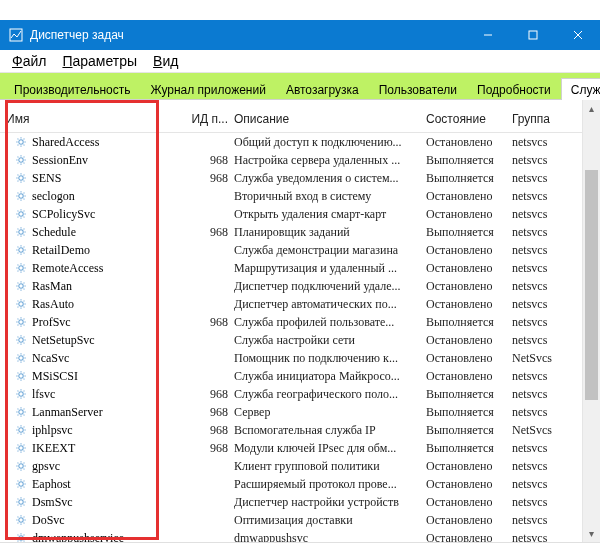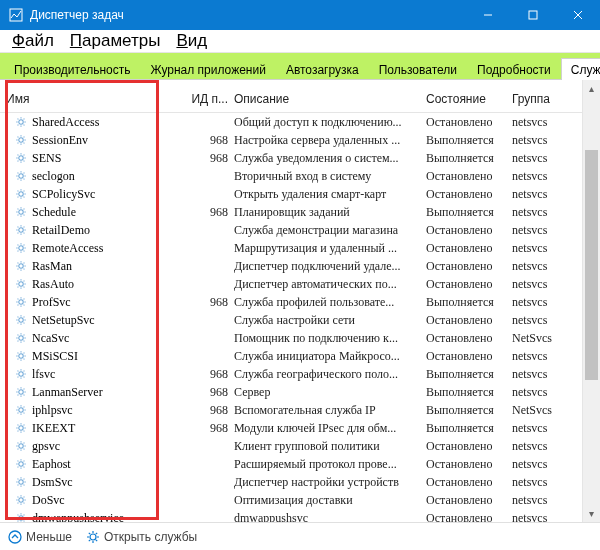--- a/index.html
+++ b/index.html
@@ -10,20 +10,21 @@
     color: #000;
     background: #fff;
     overflow: hidden;
   }
   .titlebar {
     height: 30px;
     background: #0b7ad1;
     display: flex;
     align-items: center;
     color: #fff;
+    margin-top: 20px;
   }
   .titlebar .app-icon {
     width: 16px; height: 16px;
     margin: 0 6px 0 8px;
     display: flex; align-items: center; justify-content: center;
   }
   .titlebar .title { flex: 0 0 auto; font-size: 12px; }
   .titlebar .spacer { flex: 1 1 auto; }
   .win-btn {
     width: 45px; height: 30px;
@@ -32,21 +33,21 @@
   }
   .menubar {
     height: 22px;
     display: flex; align-items: center;
     padding: 0 4px;
     border-bottom: 1px solid #e5e5e5;
     background: #fff;
   }
   .menu-item {
     padding: 2px 8px;
-    font-size: 17px;
+    font-size: 14px;
   }
   .menu-item u { text-decoration: underline; }
   .tabbar {
     display: flex; align-items: flex-end;
     height: 26px;
     background: #bef264;
     border-bottom: 1px solid #d0d0d0;
     padding-left: 4px;
     position: relative;
   }

